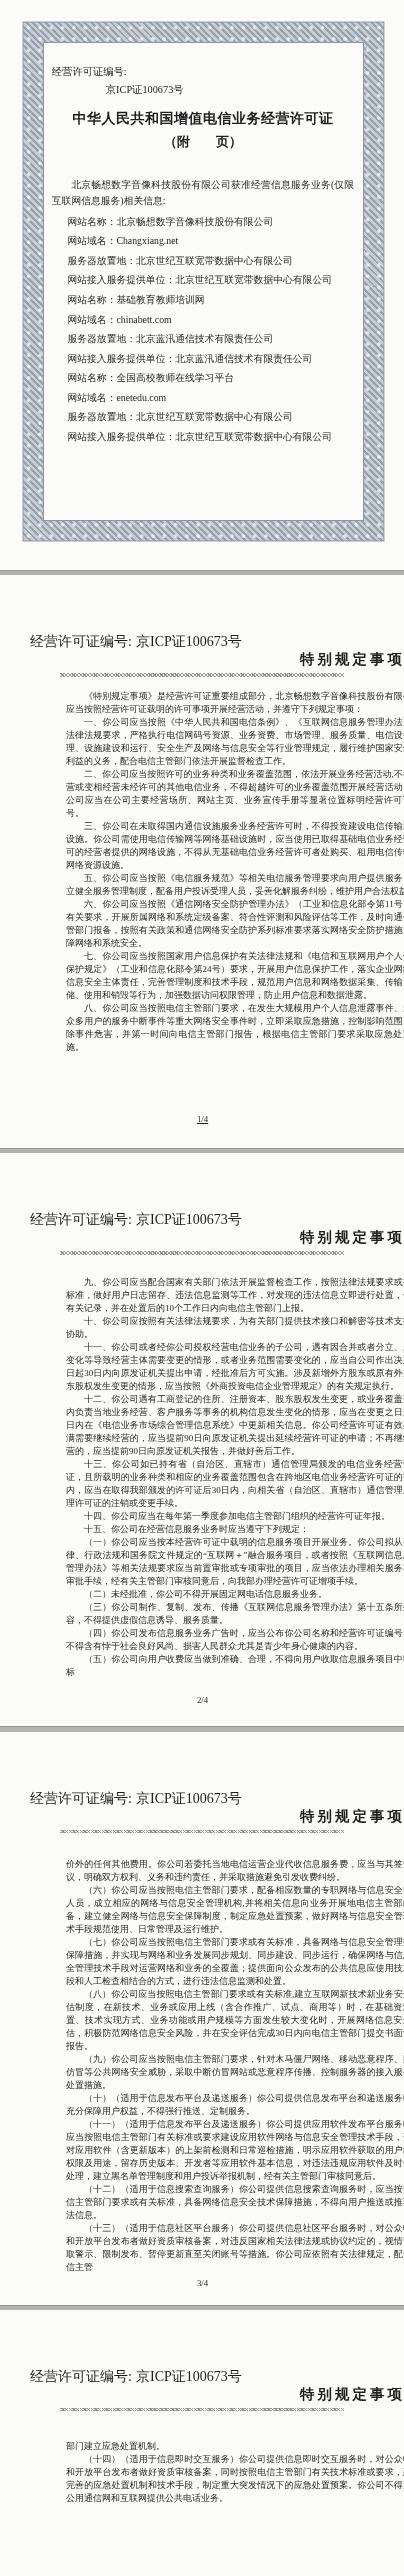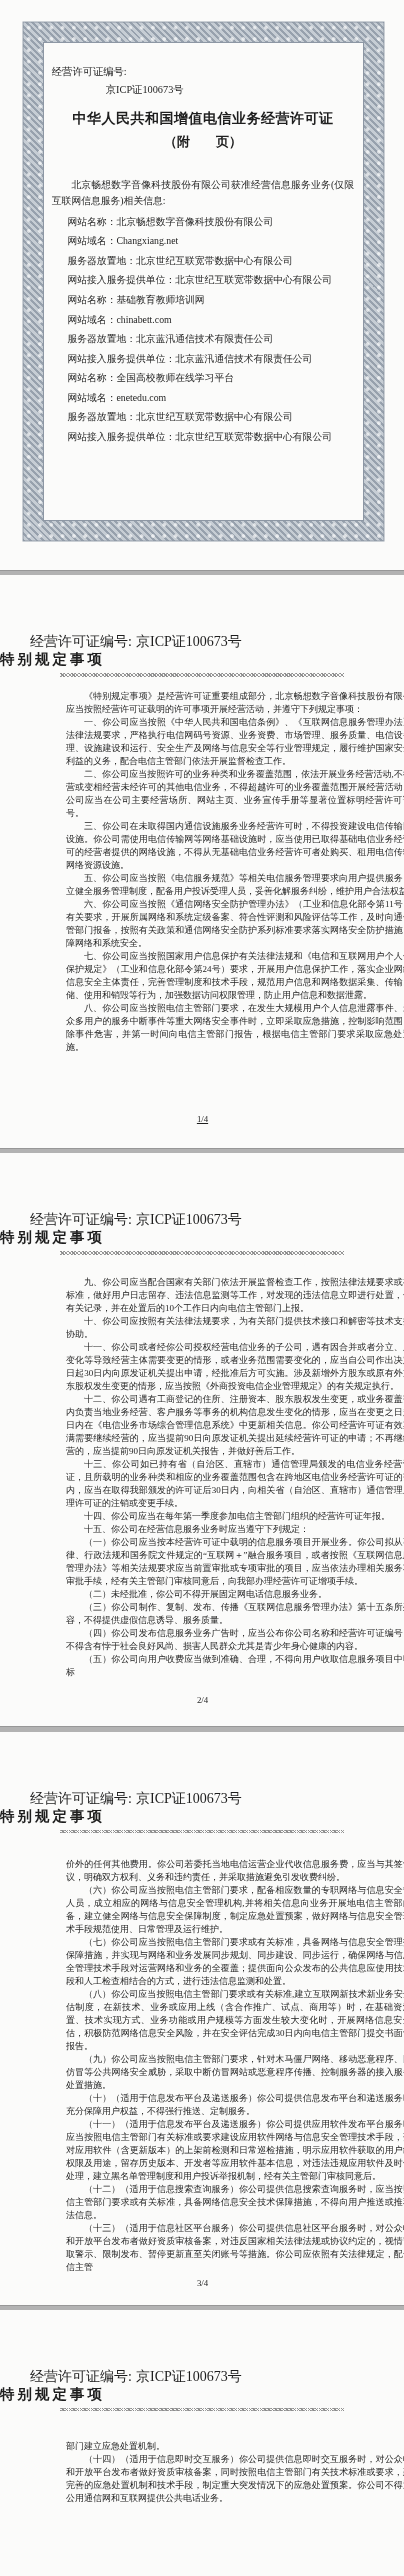--- a/index.html
+++ b/index.html
@@ -48,21 +48,21 @@
     margin:4.6px 0 0 0; text-align:justify;
   }
 
   
   .prov { height:573px; }
   .prov:last-child { height:564px; }
   .prov-header { position:absolute; top:58px; left:30px; font-size:14px; }
   .prov-header .num { margin-left:4.1px; }
   .prov-title {
     position:absolute; top:75px; left:0; right:0; margin:0;
-    text-align:left; font-size:14.4px; font-weight:bold; letter-spacing:3.1px;
+    text-align:right; font-size:14.4px; font-weight:bold; letter-spacing:3.1px;
   }
   .zigzag {
     position:absolute; top:98px; left:60px; width:284px; height:3.6px;
     background:
       repeating-linear-gradient(45deg, #8e8e8e 0 1px, transparent 1px 2.6px),
       repeating-linear-gradient(135deg, #a5a5a5 0 1px, transparent 1px 2.6px);
   }
   .prov-body {
     position:absolute; left:30px; width:355px;
     font-size:9px; line-height:13px; text-align:justify;margin-left:36px;

